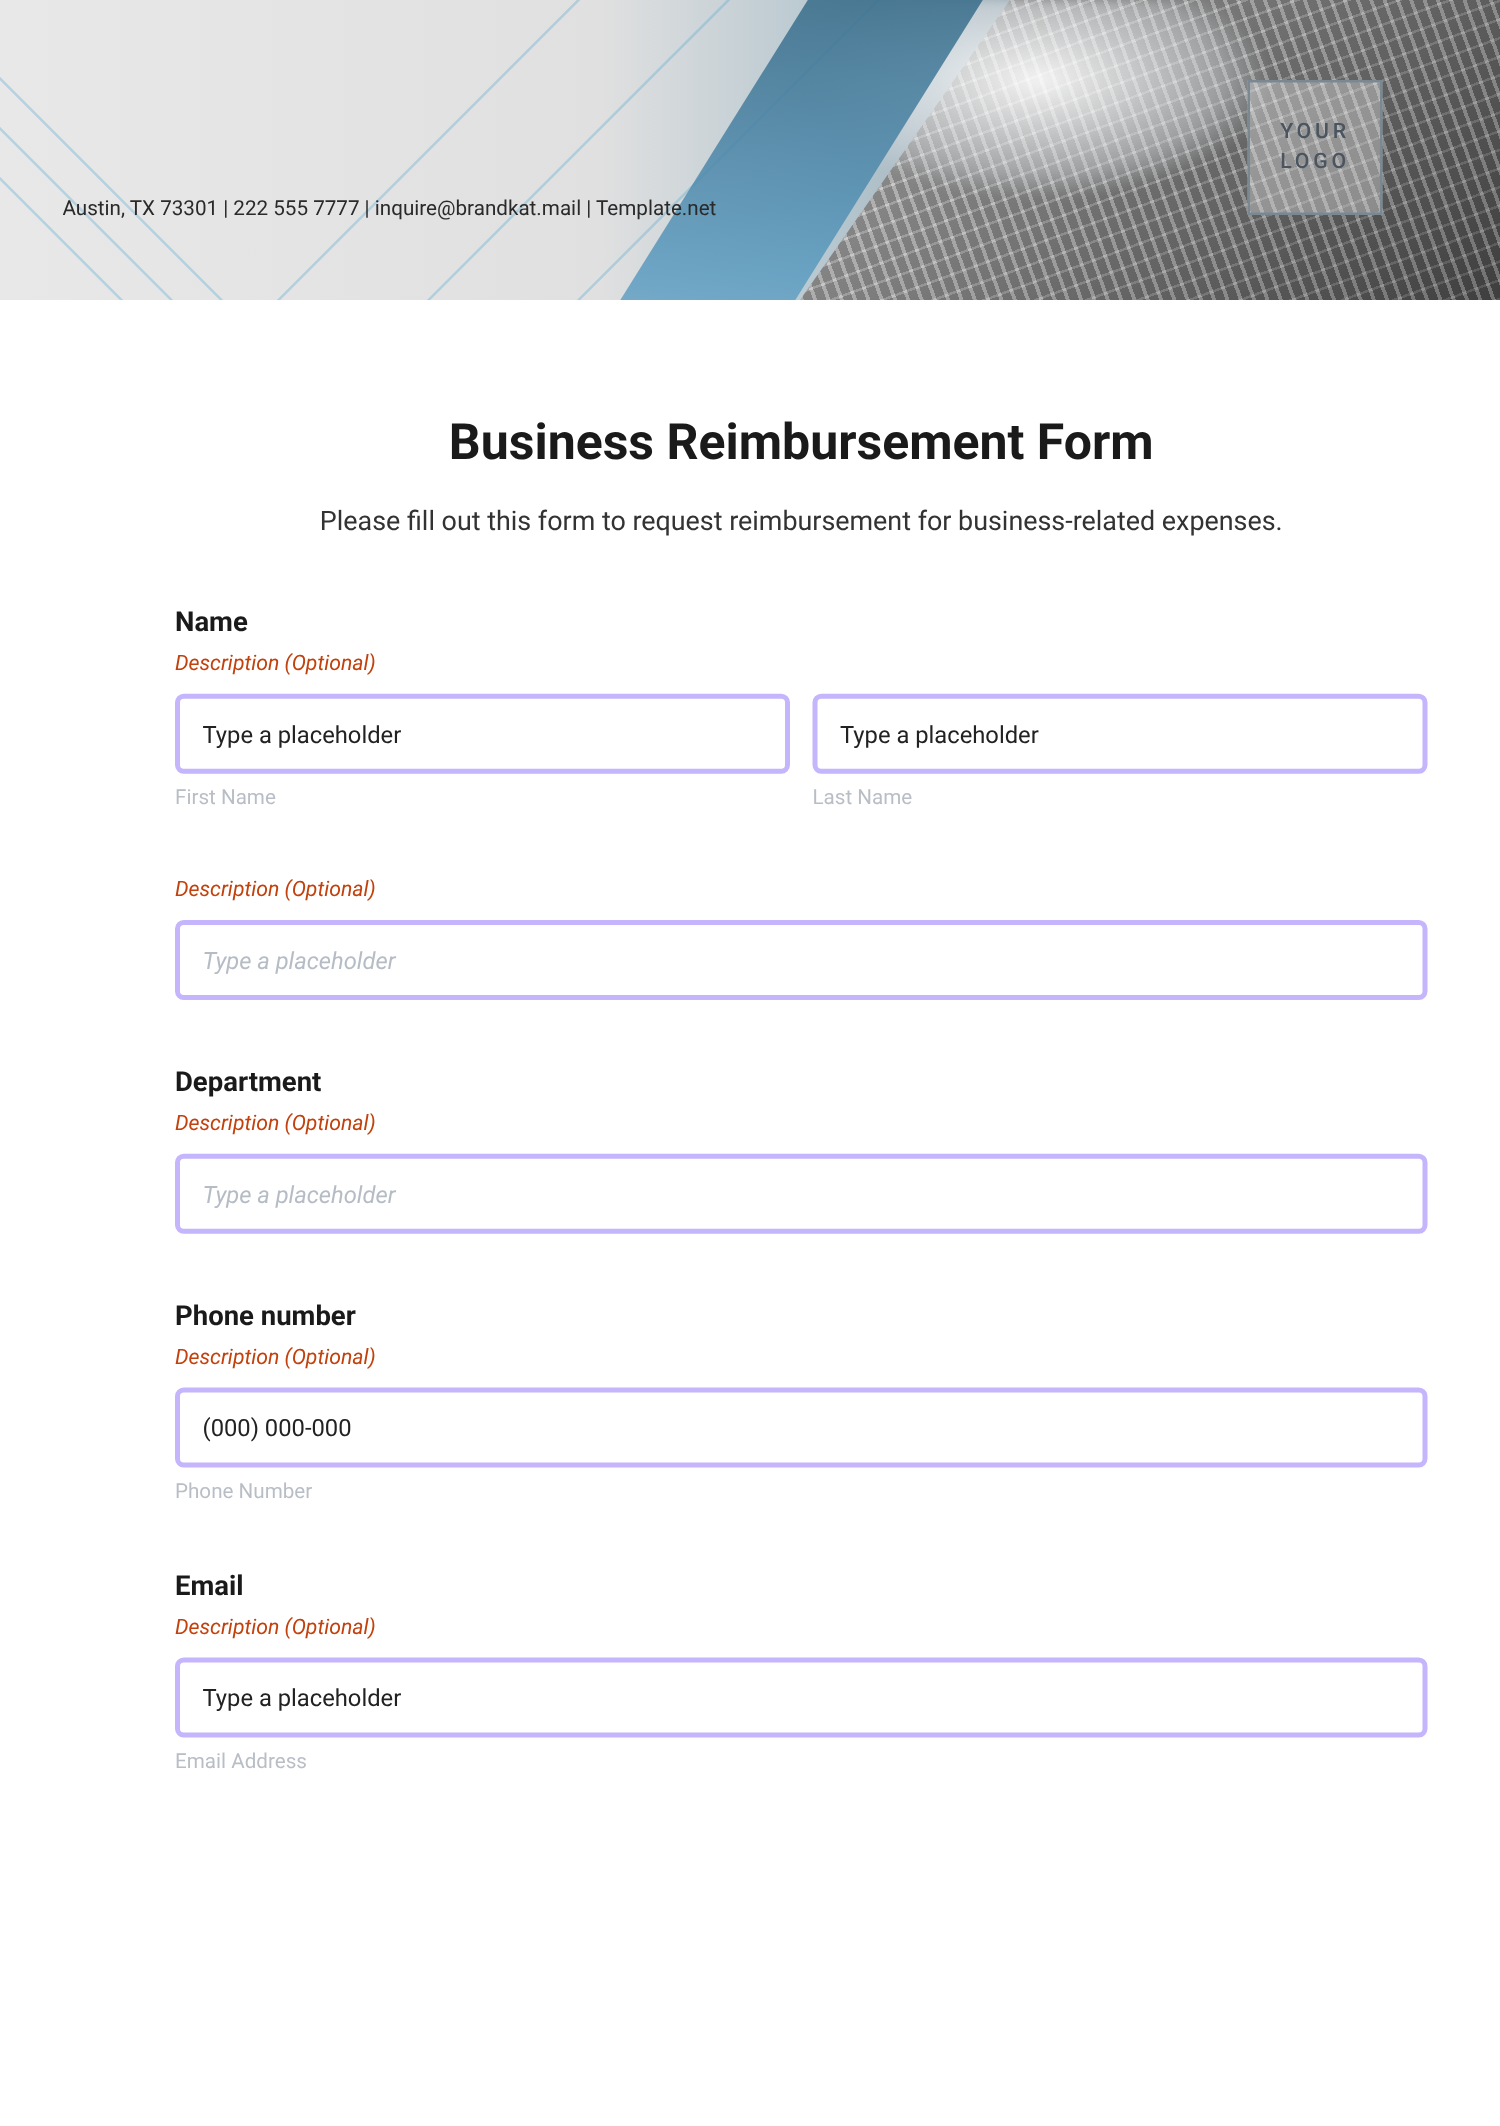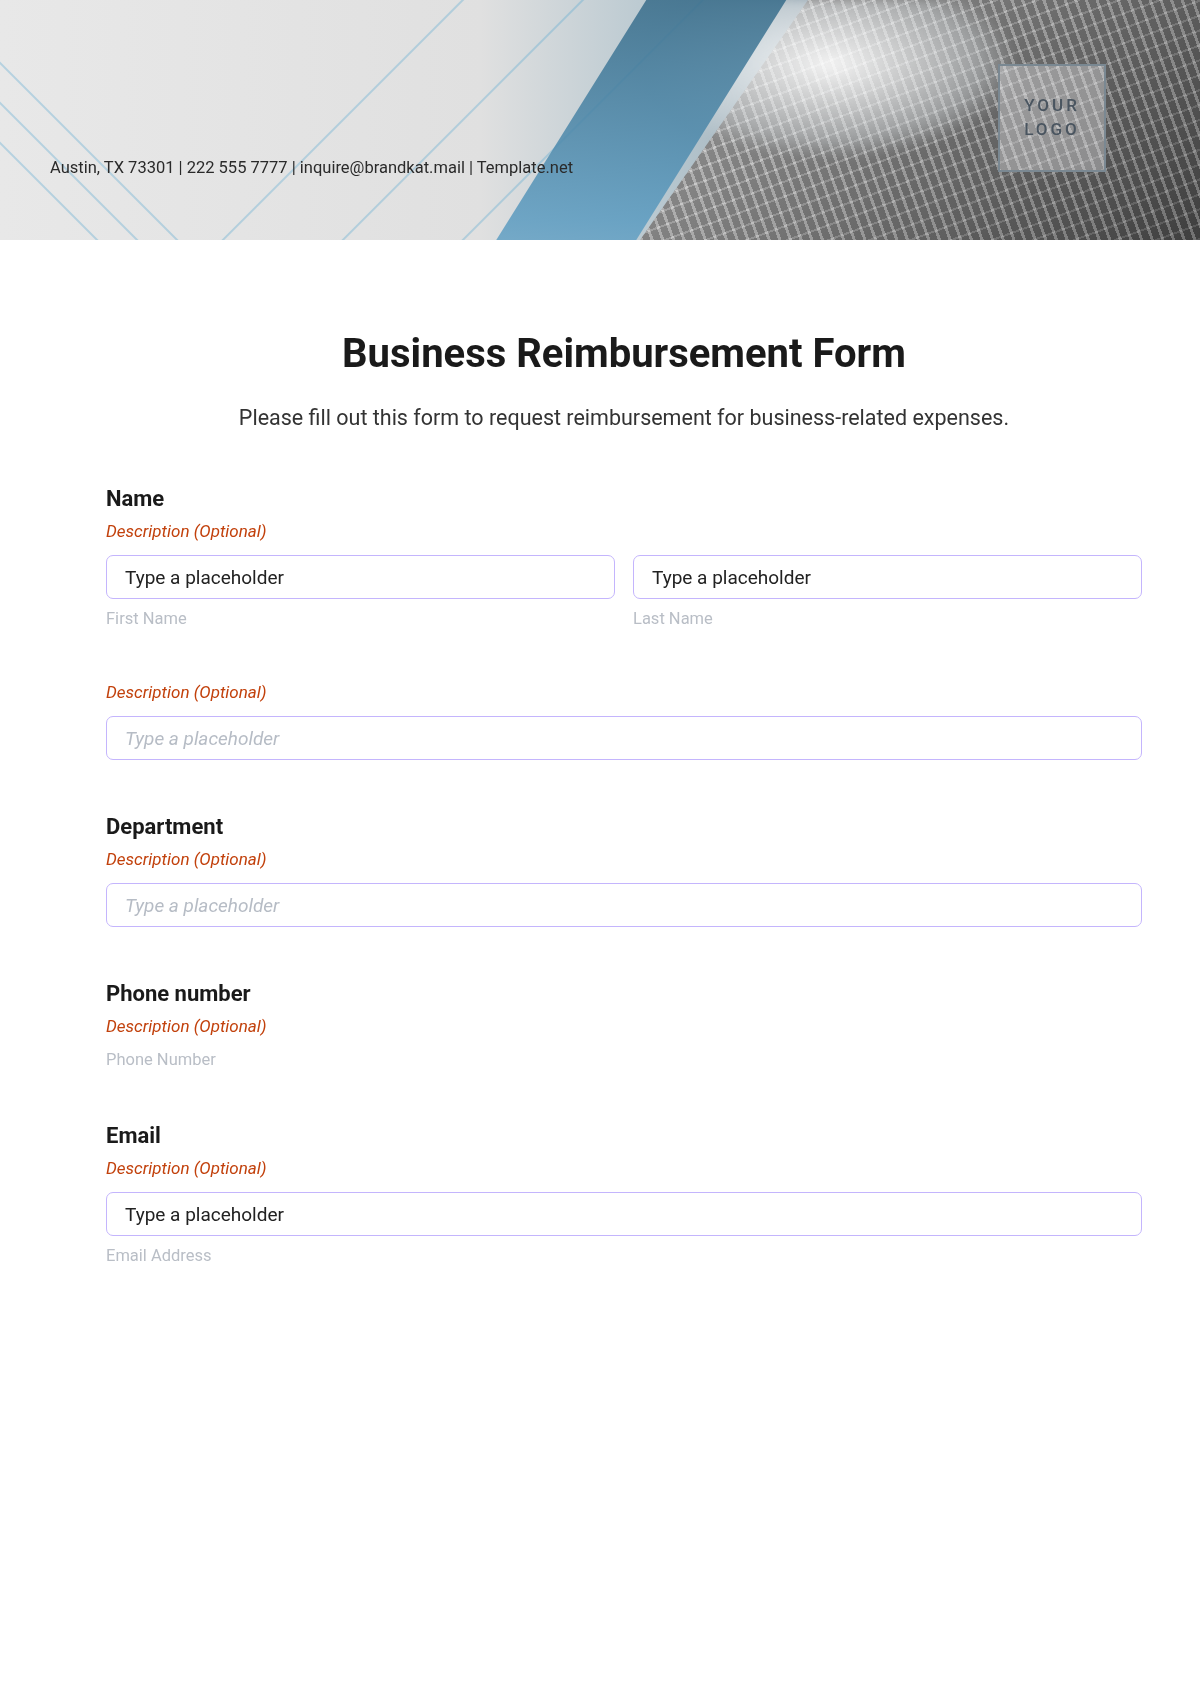--- a/index.html
+++ b/index.html
@@ -71,20 +71,21 @@
     font-weight: 500;
   }
   .contact-line {
     position: absolute;
     left: 50px; top: 158px;
     font-size: 16.5px;
     color: #2a2a2a;
   }
   .content {
     padding: 90px 58px 40px 106px;
+    margin-left: 34px;
   }
   .title {
     text-align: center;
     font-size: 40px;
     font-weight: 700;
     color: #1a1a1a;
     margin-bottom: 28px;
   }
   .subtitle {
     text-align: center;
@@ -112,22 +113,22 @@
     color: #c2410c;
     margin-bottom: 14px;
   }
   .row-two {
     display: flex;
     gap: 18px;
   }
   .row-two .col { flex: 1; }
   .text-input {
     width: 100%;
-    height: 44px;
-    border: 1px solid #c4b5fd;
+    height: 64px;
+    border: 4px solid #c4b5fd;
     border-radius: 7px;
     padding: 0 18px;
     font-size: 19px;
     font-family: inherit;
     color: #222;
     background: #fff;
   }
   .text-input::placeholder { color: #b6bcc5; font-style: italic; }
   .text-input.filled { color: #222; }
   .sub-label {
@@ -182,20 +183,21 @@
 
   <div class="field-group">
     <div class="field-label">Department</div>
     <div class="field-desc">Description (Optional)</div>
     <input type="text" class="text-input" placeholder="Type a placeholder" style="">
   </div>
 
   <div class="field-group">
     <div class="field-label">Phone number</div>
     <div class="field-desc">Description (Optional)</div>
+    <input type="text" class="text-input filled" value="(000) 000-000" style="">
     <div class="sub-label">Phone Number</div>
   </div>
 
   <div class="field-group" style="margin-bottom:0">
     <div class="field-label">Email</div>
     <div class="field-desc">Description (Optional)</div>
     <input type="text" class="text-input filled" value="Type a placeholder" style="">
     <div class="sub-label">Email Address</div>
   </div>
 </div>

